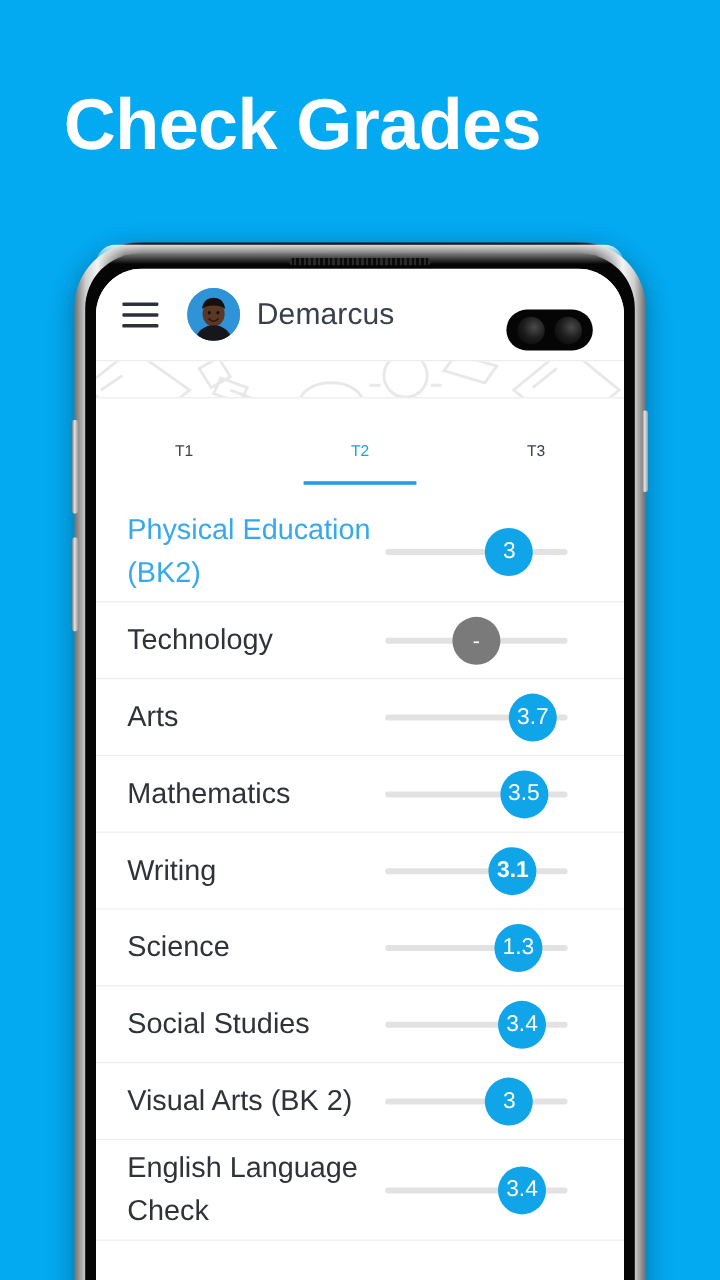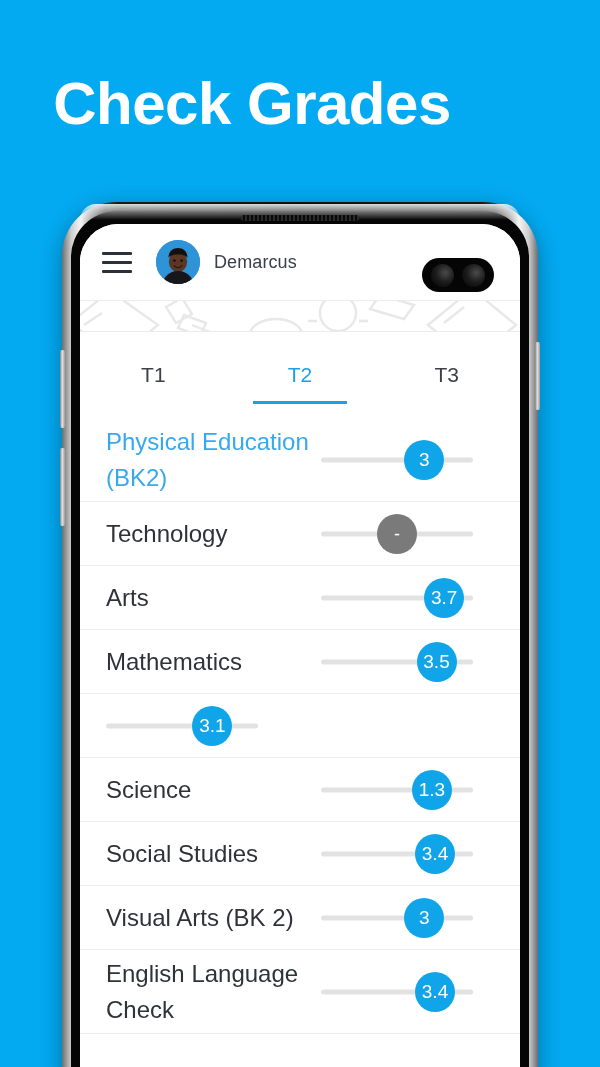--- a/index.html
+++ b/index.html
@@ -155,21 +155,21 @@
     margin-left: 24px;
     overflow: hidden;
     flex: 0 0 auto;
     background: #2f93d8;
     position: relative;
   }
   .avatar svg { display: block; width: 100%; height: 100%; }
 
   .user-name {
     margin-left: 14px;
-    font-size: 18px;
+    font-size: 25px;
     color: #39404d;
     letter-spacing: .1px;
   }
 
   
   .banner {
     height: 32px;
     border-top: 1px solid #ececec;
     border-bottom: 1px solid #ebebeb;
     background: #fff;
@@ -181,21 +181,21 @@
   
   .tabs {
     display: flex;
     height: 86px;
     align-items: center;
     background: #fff;
   }
   .tab {
     flex: 1;
     text-align: center;
-    font-size: 21px;
+    font-size: 13px;
     color: #3d4148;
     position: relative;
     height: 100%;
     display: flex;
     align-items: center;
     justify-content: center;
     cursor: pointer;
   }
   .tab.active { color: #1e9ee8; }
   .tab.active::after {
@@ -358,23 +358,24 @@
           </div>
         </div>
         <div class="grade-row">
           <div class="subject">Mathematics</div>
           <div class="slider">
             <div class="slider-track"></div>
             <div class="slider-thumb" style="left: 76%;">3.5</div>
           </div>
         </div>
         <div class="grade-row">
-          <div class="slider">
-            <div class="slider-track"></div>
-            <div class="slider-thumb" style="left: 70%;">3.1</div>
+          <div class="subject">Writing</div>
+          <div class="slider">
+            <div class="slider-track"></div>
+            <div class="slider-thumb" style="left: 70%; font-weight: bold;">3.1</div>
           </div>
         </div>
         <div class="grade-row">
           <div class="subject">Science</div>
           <div class="slider">
             <div class="slider-track"></div>
             <div class="slider-thumb" style="left: 73%;">1.3</div>
           </div>
         </div>
         <div class="grade-row">

